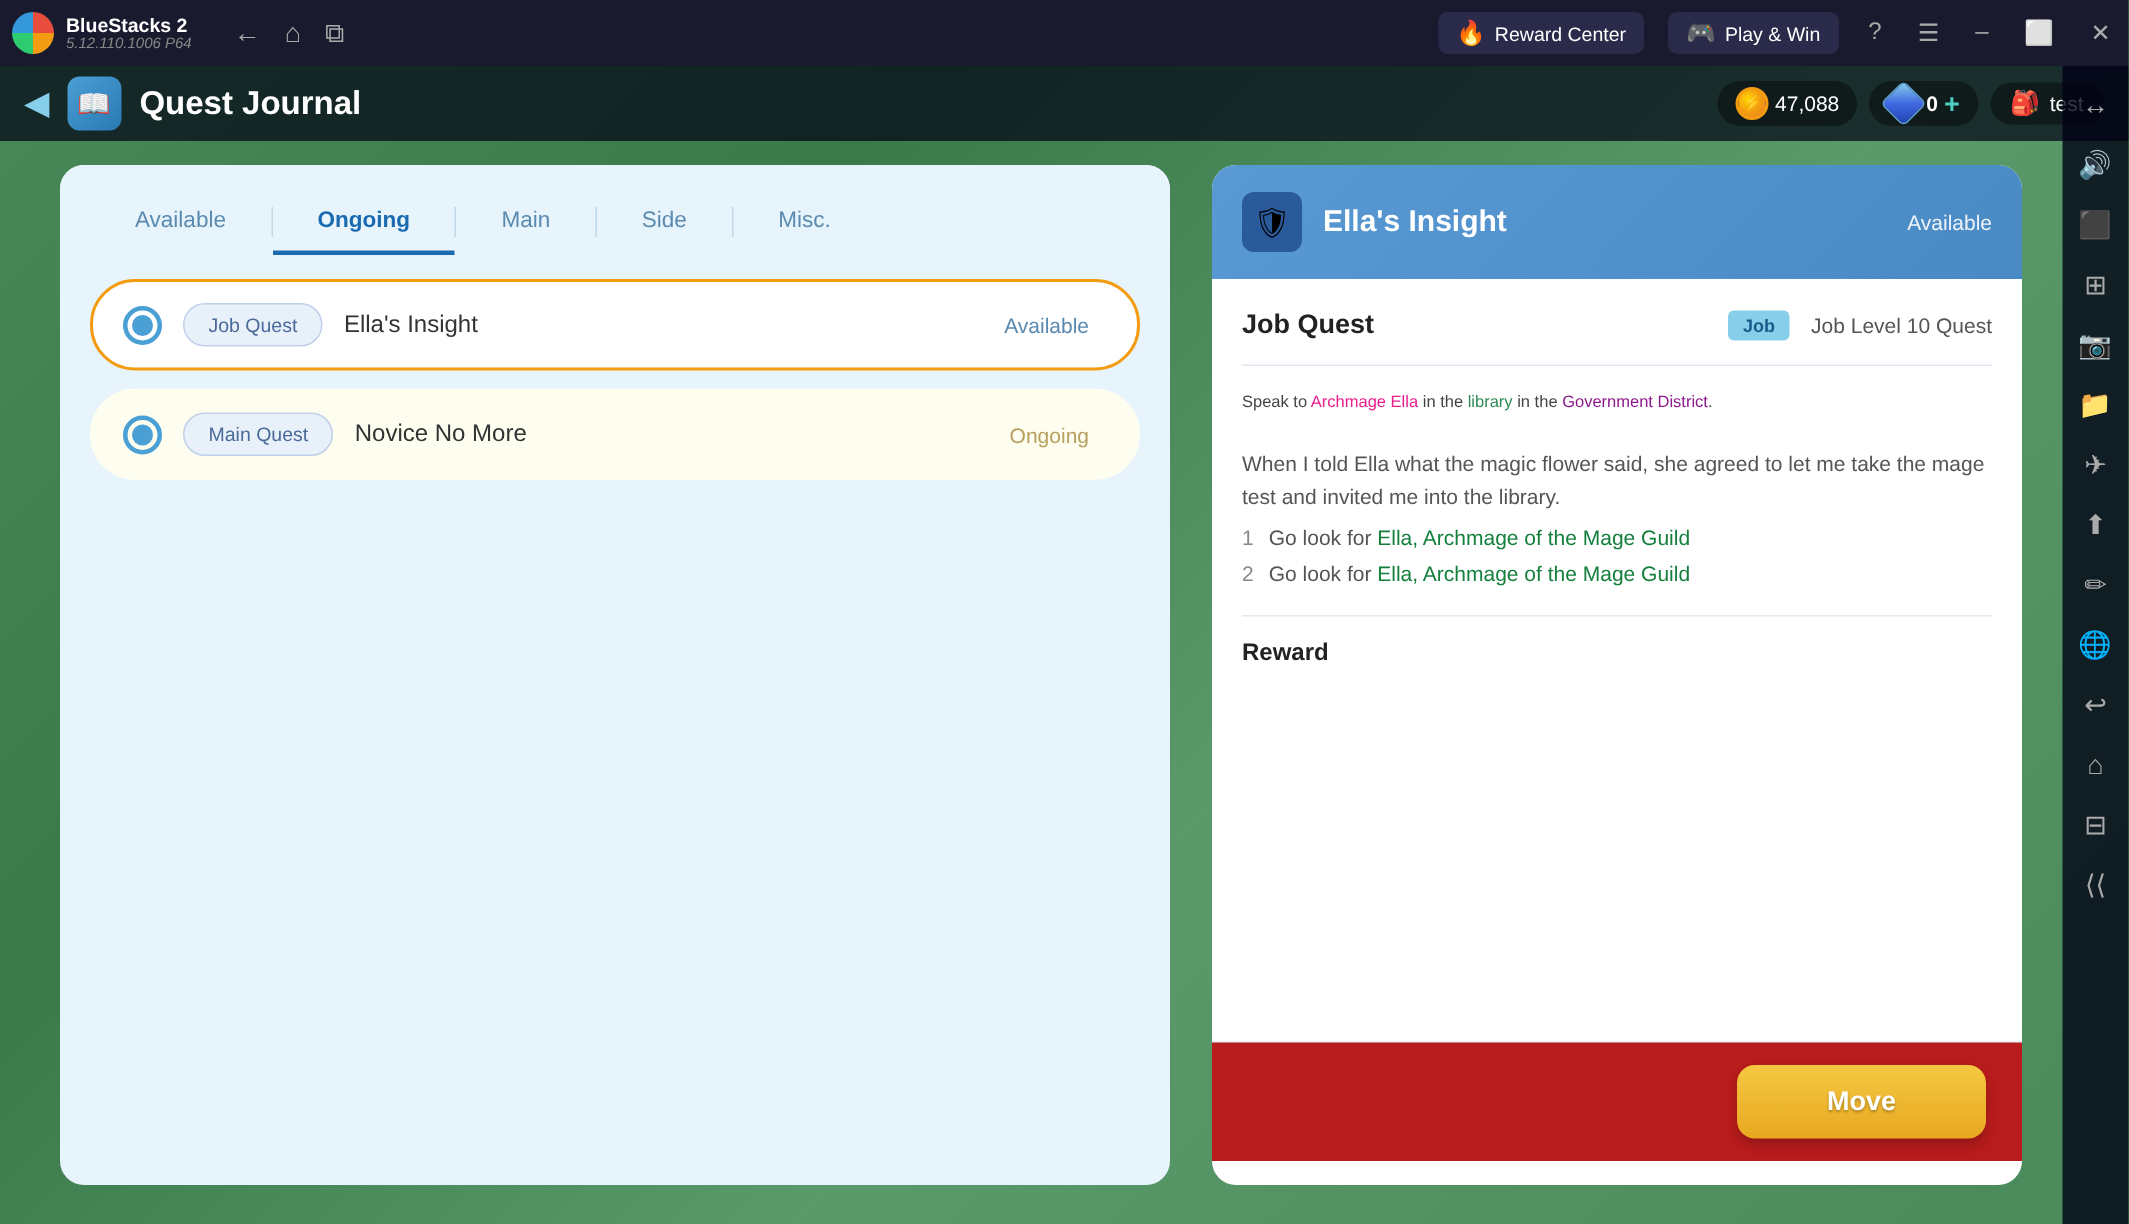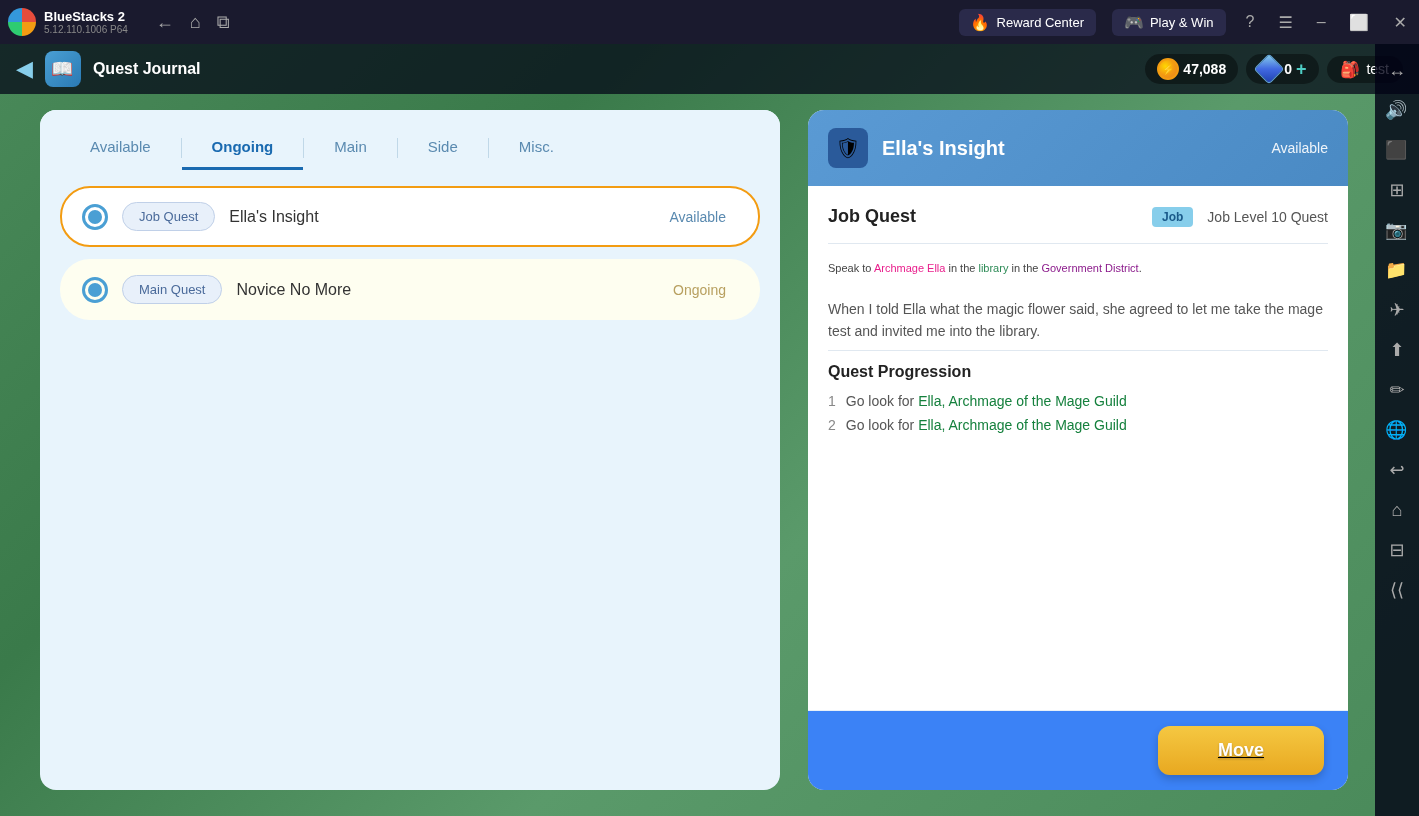--- a/index.html
+++ b/index.html
@@ -43,20 +43,21 @@
       background: conic-gradient(#e74c3c 0deg 90deg, #f39c12 90deg 180deg, #2ecc71 180deg 270deg, #3498db 270deg 360deg);
     }
     .bluestacks-title {
       color: white;
       font-size: 13px;
       font-weight: bold;
     }
     .bluestacks-version {
       color: #888;
       font-size: 10px;
+      font-style: italic;
     }
     .topbar-nav {
       display: flex;
       align-items: center;
       gap: 16px;
       margin-left: 20px;
     }
     .topbar-nav-icon {
       color: #aaa;
       font-size: 18px;
@@ -110,21 +111,21 @@
       height: 36px;
       background: linear-gradient(135deg, #4a9fd4, #2a7ab4);
       border-radius: 8px;
       display: flex;
       align-items: center;
       justify-content: center;
       font-size: 18px;
     }
     .quest-journal-title {
       color: white;
-      font-size: 16px;
+      font-size: 22px;
       font-weight: bold;
       flex: 1;
     }
     .game-currency {
       display: flex;
       align-items: center;
       gap: 8px;
     }
     .coin-badge {
       display: flex;
@@ -143,21 +144,21 @@
       display: flex;
       align-items: center;
       justify-content: center;
       font-size: 10px;
       color: #a04000;
       font-weight: bold;
     }
     .coin-amount {
       color: white;
       font-size: 14px;
-      font-weight: bold;
+      font-weight: normal;
     }
     .gem-badge {
       display: flex;
       align-items: center;
       gap: 4px;
       background: rgba(0,0,0,0.4);
       border-radius: 20px;
       padding: 4px 12px;
     }
     .gem-icon {
@@ -454,30 +455,29 @@
       font-size: 16px;
       font-weight: bold;
       color: #222;
       padding-top: 16px;
       border-top: 1px solid #e0e8f0;
     }
 
     
     .quest-detail-footer {
       position: absolute;
-      bottom: 0;
+      bottom: 16px;
       left: 0; right: 0;
       height: 80px;
-      background: #3b82f6;
+      background: #b91c1c;
       display: flex;
       align-items: center;
       justify-content: flex-end;
       padding: 0 24px;
       border-top: 1px solid #e8f0f8;
-      text-decoration: underline;
     }
     .move-btn {
       background: linear-gradient(180deg, #f5c842, #e8a820);
       border: none;
       border-radius: 12px;
       padding: 14px 60px;
       font-size: 18px;
       font-weight: bold;
       color: white;
       cursor: pointer;
@@ -609,31 +609,31 @@
         <span class="quest-level-text">Job Level 10 Quest</span>
       </div>
     </div>
 
     <div class="quest-description">
       <span>Speak to </span><span class="quest-desc-link-pink">Archmage Ella</span><span> in the </span><span class="quest-desc-link-green">library</span><span> in the </span><span class="quest-desc-link-purple">Government District</span><span>.</span>
     </div>
 
     <div class="quest-story">When I told Ella what the magic flower said, she agreed to let me take the mage test and invited me into the library.</div>
 
-    <div class="quest-progression-title">Quest Progression</div>
 
     <div class="quest-progression-list">
       <div class="quest-progression-item">
         <span class="progression-num">1</span>
         <span>Go look for <span class="progression-link">Ella, Archmage of the Mage Guild</span></span>
       </div>
       <div class="quest-progression-item">
         <span class="progression-num">2</span>
         <span>Go look for <span class="progression-link">Ella, Archmage of the Mage Guild</span></span>
       </div>
     </div>
 
+    <div class="quest-reward-title">Reward</div>
   </div>
 
   <div class="quest-detail-footer">
     <button class="move-btn">Move</button>
   </div>
 </div>
 
 </body></html>

